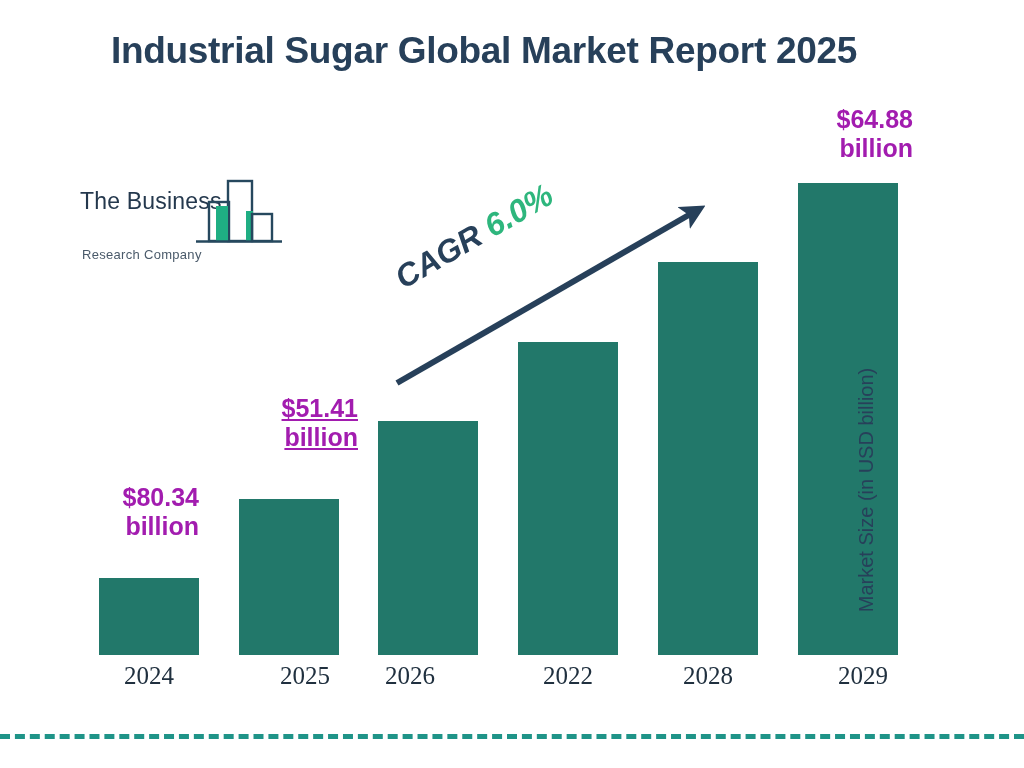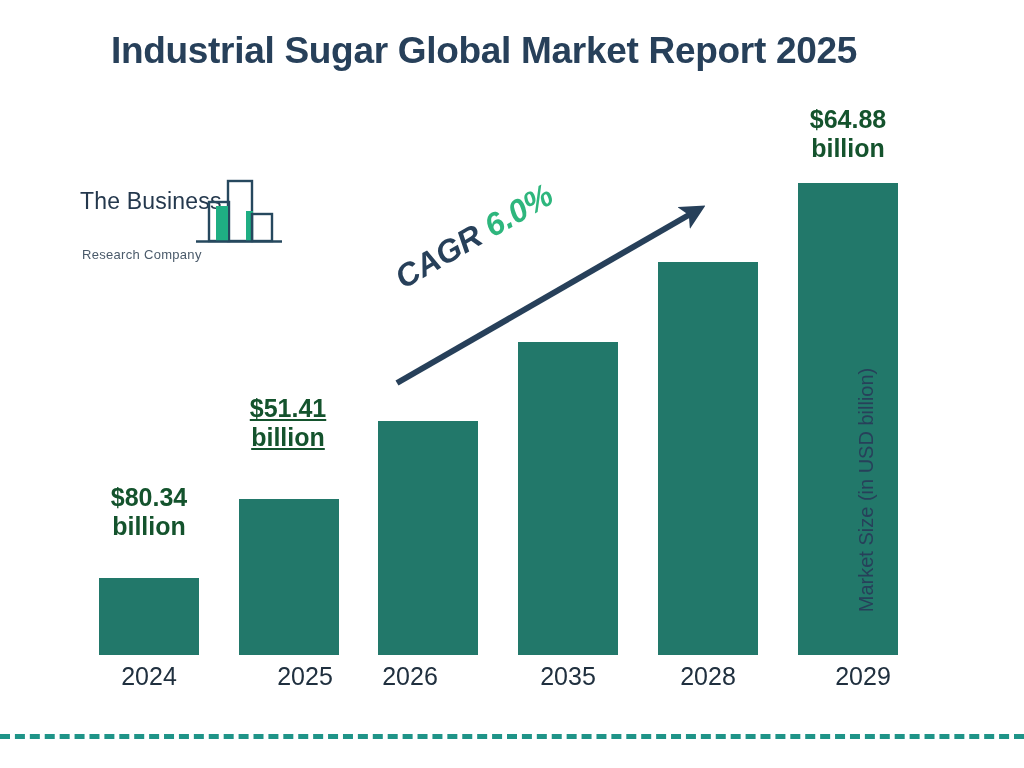--- a/index.html
+++ b/index.html
@@ -83,33 +83,33 @@
   }
   .bar {
     position: absolute;
     background: #22786a;
   }
   .bar-label {
     position: absolute;
     font-size: 25px;
     font-weight: bold;
     line-height: 1.17;
-    color: #14532d;
-    text-align: center;
+    color: #a21caf;
+    text-align: right;
     white-space: nowrap;
     font-family: "Liberation Sans", sans-serif;
   }
   .x-tick {
     position: absolute;
     top: 662px;
     width: 100px;
     text-align: center;
     font-size: 25px;
     color: #20303f;
-    font-family: Liberation Sans, sans-serif;
+    font-family: Liberation Serif, serif;
   }
 
   
   #y-axis-title {
     position: absolute;
     left: 855px;
     top: 320px;
     width: 340px;
     transform: rotate(-90deg);
     transform-origin: 170px 170px;
@@ -190,21 +190,21 @@
       <span>billion</span>
     </div>
     <div class="bar-label" style="left:783px; top:105px; width:130px;">
       <span>$64.88</span><br>
       <span>billion</span>
     </div>
 
     <div class="x-tick" style="left:99px;">2024</div>
     <div class="x-tick" style="left:255px;">2025</div>
     <div class="x-tick" style="left:360px;">2026</div>
-    <div class="x-tick" style="left:518px;">2035</div>
+    <div class="x-tick" style="left:518px;">2022</div>
     <div class="x-tick" style="left:658px;">2028</div>
     <div class="x-tick" style="left:813px;">2029</div>
 
     <svg style="position:absolute; left:0; top:0; width:1024px; height:768px; pointer-events:none;">
       <defs>
         <marker id="arrowhead" markerWidth="4.2" markerHeight="4.2" refX="2.0" refY="2.1" orient="auto">
           <path d="M0,0 L4.2,2.1 L0,4.2 L1.0,2.1 Z" fill="#27405a"></path>
         </marker>
       </defs>
       <line x1="397" y1="383" x2="694" y2="212" stroke="#27405a" stroke-width="6" stroke-linecap="butt" marker-end="url(#arrowhead)"></line>

